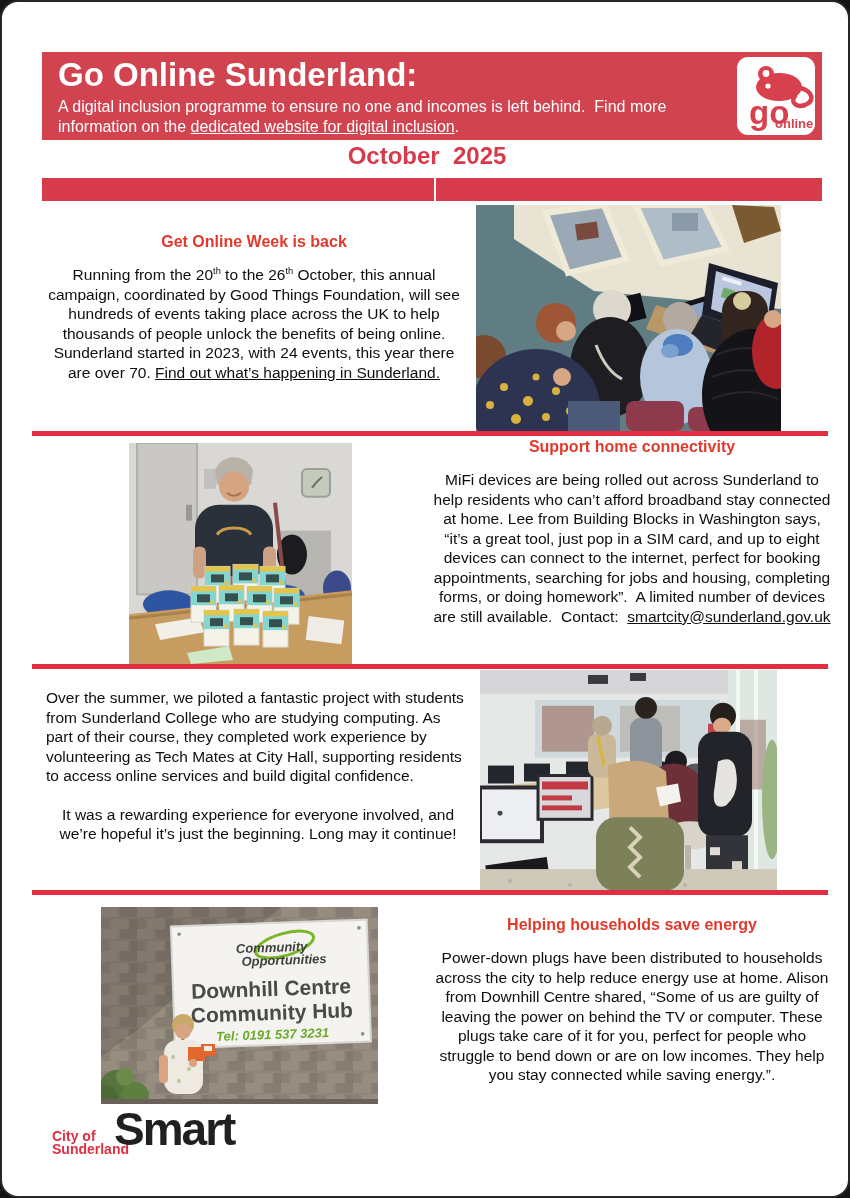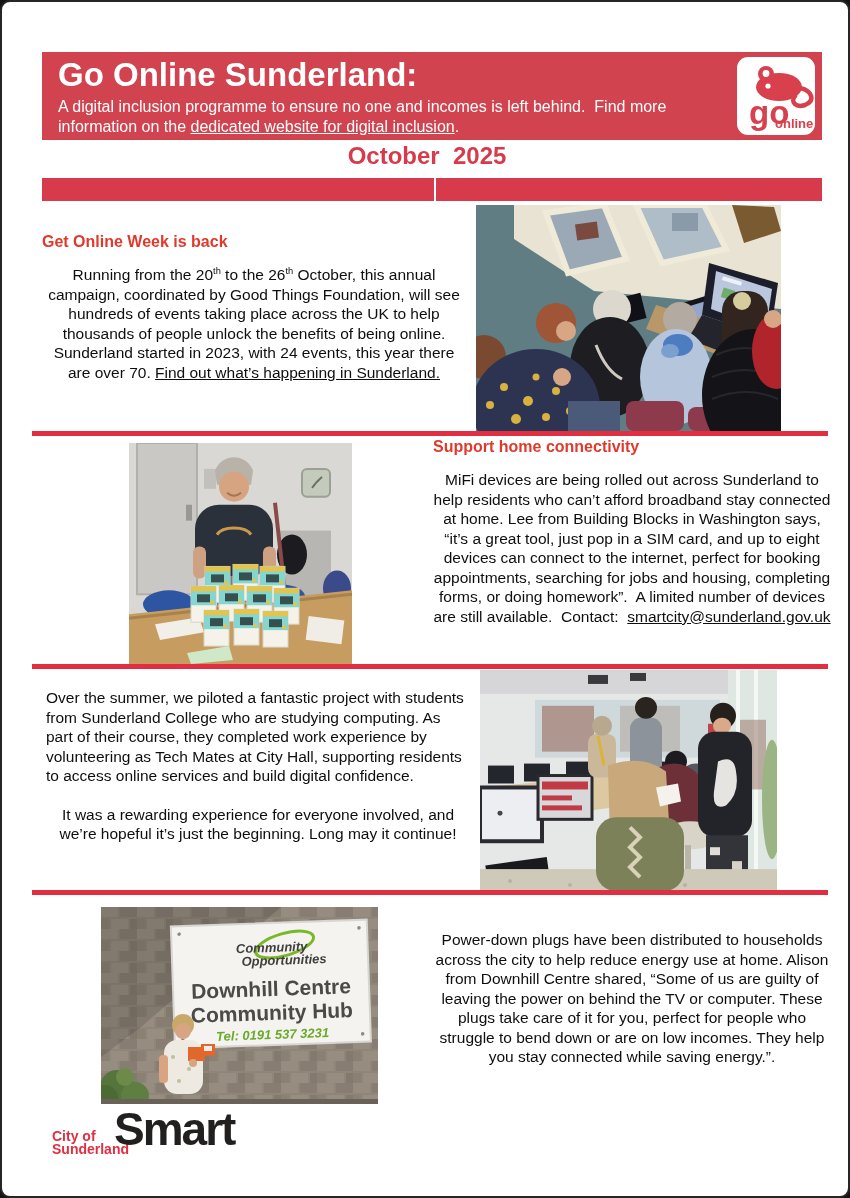--- a/index.html
+++ b/index.html
@@ -1,33 +1,33 @@
 <!DOCTYPE html>
 <html style="--header_red: #d0434f; --bar_red: #d73a4b; --line_red: #e12e40; --heading_red: #e13a2c; --brand_red: #d8404e;"><head>
 <meta charset="utf-8">
 <style>
   html,body{margin:0;padding:0;background:#141414;width:850px;height:1198px;overflow:hidden;}
   .page{position:relative;width:850px;height:1198px;background:#ffffff;border:2px solid #262626;
-        border-radius:10px;box-sizing:border-box;overflow:hidden;
+        border-radius:18px;box-sizing:border-box;overflow:hidden;
         font-family:"Liberation Sans",sans-serif;color:#111;}
   
   .banner{position:absolute;left:40px;top:50px;width:780px;height:88px;background:var(--header_red);}
   .banner h1{margin:0;padding:4px 0 0 16px;color:#fff;font-size:33px;font-weight:bold;}
   .banner .sub{margin:3px 0 0 16px;color:#fff;font-size:16px;line-height:1.25;width:648px;white-space:pre-wrap;}
   .wlink{text-decoration:underline;cursor:pointer;}
   .gologo{position:absolute;top:5px;right:7px;width:78px;height:78px;background:#fff;border-radius:11px;}
   .date{position:absolute;left:0;top:140px;width:850px;text-align:center;color:var(--bar_red);
         font-size:24px;font-weight:bold;white-space:pre;}
   .bar{position:absolute;top:176px;height:23px;background:var(--bar_red);}
   .bar.l{left:40px;width:392px;}
   .bar.r{left:434px;width:386px;}
   .hline{position:absolute;left:30px;width:796px;height:5px;background:var(--line_red);}
   
   .sec{position:absolute;}
-  .sec-h{margin:0;color:var(--heading_red);font-size:16px;font-weight:bold;text-align:left;}
+  .sec-h{margin:0;color:var(--heading_red);font-size:16px;font-weight:bold;text-align:center;}
   .body{font-size:15.5px;line-height:19.5px;margin:14px 0 0;white-space:pre-wrap;color:#0e0e0e;}
   .center{text-align:center;}
   .left{text-align:left;}
   .lnk{text-decoration:underline;cursor:pointer;}
   sup{font-size:60%;line-height:0;}
   #s1text{left:40px;top:231px;width:424px;}
   #s2text{left:431px;top:436px;width:398px;}
   #s3text{left:44px;top:672px;width:424px;}
   #s4text{left:432px;top:914px;width:396px;}
   .ph{position:absolute;margin:0;overflow:hidden;}
@@ -293,20 +293,21 @@
       <circle cx="92" cy="156" r="4" fill="#d9a482"></circle>
       <circle cx="16" cy="180" r="17" fill="#55753c"></circle>
       <circle cx="34" cy="189" r="14" fill="#5f7f42"></circle>
       <circle cx="4" cy="191" r="13" fill="#4c6a34"></circle>
       <circle cx="24" cy="170" r="9" fill="#6d8a4a"></circle>
       <rect x="0" y="192" width="277" height="5" fill="#6a6258"></rect>
     </svg>
   </figure>
 
   <section class="sec" id="s4text">
+    <h2 class="sec-h">Helping households save energy</h2>
     <p class="body center">Power-down plugs have been distributed to households across the city to help reduce energy use at home. Alison from Downhill Centre shared, “Some of us are guilty of leaving the power on behind the TV or computer. These plugs take care of it for you, perfect for people who struggle to bend down or are on low incomes. They help you stay connected while saving energy.”.</p>
   </section>
 
   <div class="brandmark">
     <div class="city">
       <span style="display:block">City of</span>
       <span style="display:block">Sunderland</span>
     </div>
     <div class="smart">Smart</div>
   </div>

